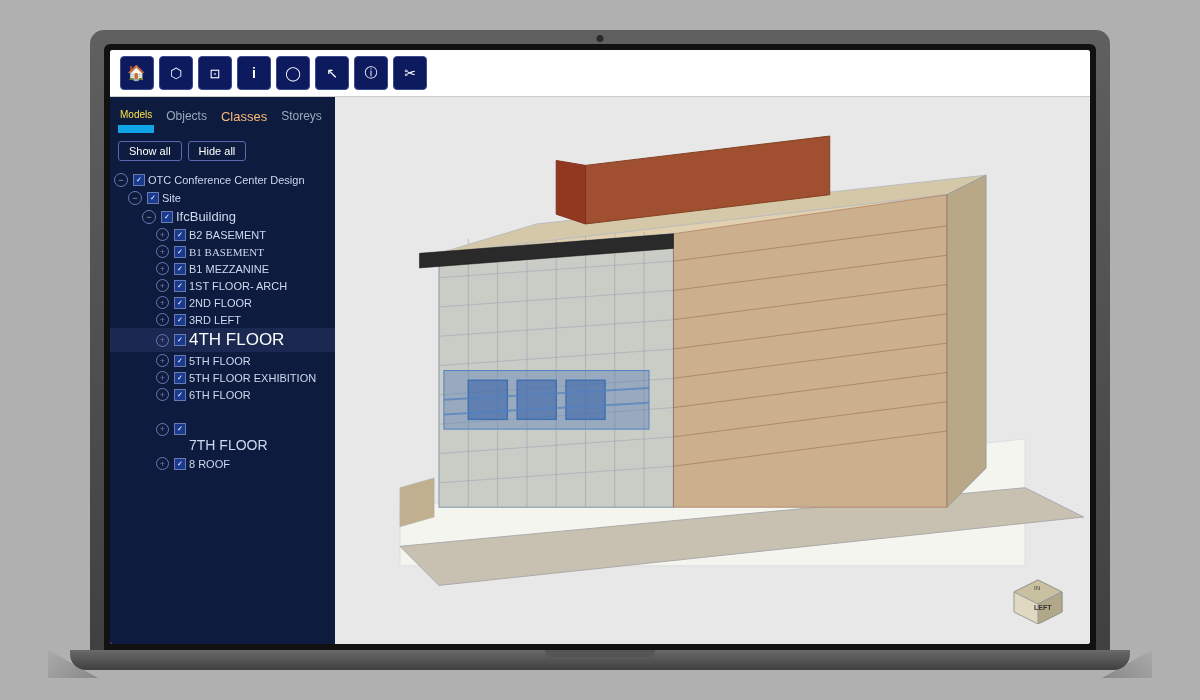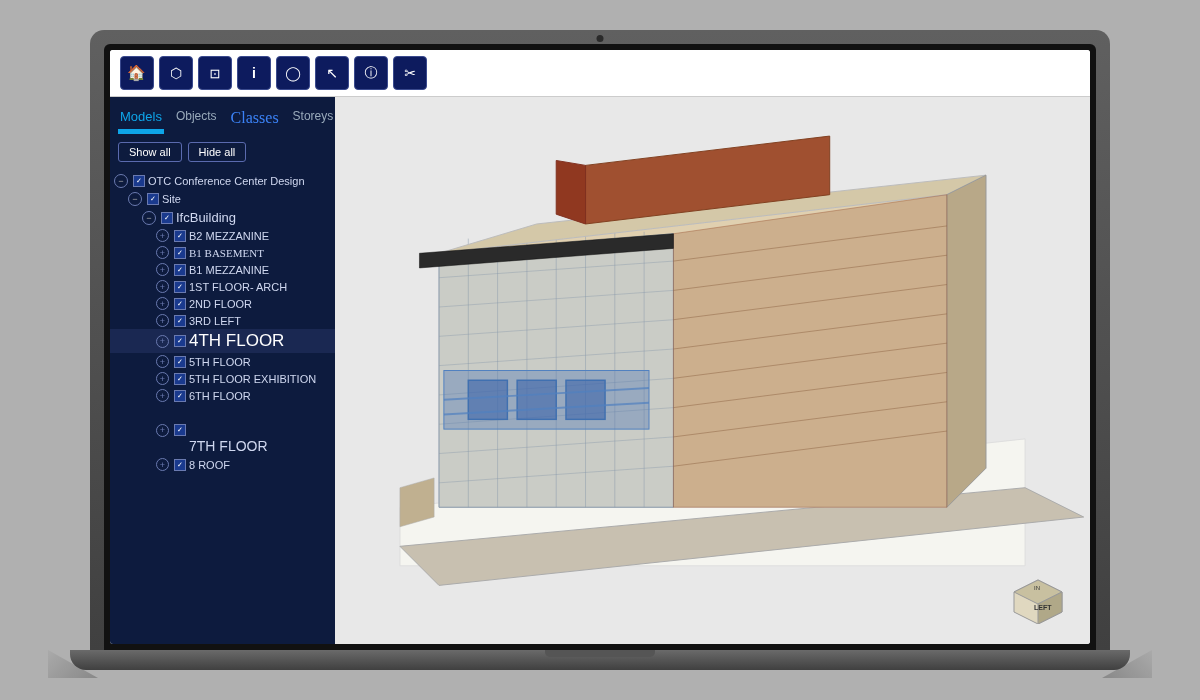--- a/index.html
+++ b/index.html
@@ -41,23 +41,23 @@
             <div style="width:34px;height:34px;background:#0d1b5e;border:1.5px solid #3a4a8e;border-radius:4px;display:flex;align-items:center;justify-content:center;cursor:pointer;color:white;font-size:14px;">↖</div>
             <div style="width:34px;height:34px;background:#0d1b5e;border:1.5px solid #3a4a8e;border-radius:4px;display:flex;align-items:center;justify-content:center;cursor:pointer;color:white;font-size:13px;">ⓘ</div>
             <div style="width:34px;height:34px;background:#0d1b5e;border:1.5px solid #3a4a8e;border-radius:4px;display:flex;align-items:center;justify-content:center;cursor:pointer;color:white;font-size:14px;">✂</div>
           </div>
 
           <div style="display:flex;flex:1;overflow:hidden;">
 
             <div style="width:225px;background:#0d1b3e;color:#fff;flex-shrink:0;display:flex;flex-direction:column;overflow:hidden;">
 
               <div style="display:flex;padding:8px 8px 0 8px;gap:10px;flex-shrink:0;">
-                <span style="color:#0ea5e9;font-size:13px;cursor:pointer;padding:4px 2px 5px 2px;border-bottom:5px solid #0ea5e9;">Models</span>
+                <span style="color:#fde047;font-size:10px;cursor:pointer;padding:4px 2px 5px 2px;border-bottom:8px solid #0ea5e9;">Models</span>
                 <span style="color:#9ab;font-size:12px;cursor:pointer;padding:4px 2px 5px 2px;">Objects</span>
-                <span style="color:#3b82f6;font-size:16px;cursor:pointer;padding:4px 2px 5px 2px;font-family:Liberation Serif, serif;">Classes</span>
+                <span style="color:#fdba74;font-size:13px;cursor:pointer;padding:4px 2px 5px 2px;">Classes</span>
                 <span style="color:#9ab;font-size:12px;cursor:pointer;padding:4px 2px 5px 2px;">Storeys</span>
               </div>
 
               <div style="padding:8px;display:flex;gap:6px;flex-shrink:0;">
                 <button style="padding:1px 10px;font-size:11px;background:#0d1b3e;color:#fff;border:1px solid #5a6aae;border-radius:3px;cursor:pointer;">Show all</button>
                 <button style="padding:3px 10px;font-size:11px;background:#0d1b3e;color:#fff;border:1px solid #5a6aae;border-radius:3px;cursor:pointer;text-align:center;">Hide all</button>
               </div>
 
               <div style="flex:1;overflow-y:auto;padding:2px 0;font-size:11px;">
 
@@ -75,21 +75,21 @@
 
                 <div style="display:flex;align-items:center;padding:2px 4px;padding-left:32px;cursor:pointer;color:#d0d8f0;">
                   <span style="display:inline-flex;width:14px;height:14px;border:1px solid #6a7ab0;border-radius:50%;align-items:center;justify-content:center;font-size:9px;color:#aaa;flex-shrink:0;margin-right:2px;">−</span>
                   <span style="width:12px;height:12px;border:1px solid #6a7ab0;background:#1a3a8e;display:inline-flex;align-items:center;justify-content:center;margin:0 3px;flex-shrink:0;font-size:7px;color:#fff;">✓</span>
                   <span style="font-size:13px;">IfcBuilding</span>
                 </div>
 
                 <div style="display:flex;align-items:center;padding:2px 4px;padding-left:46px;cursor:pointer;color:#d0d8f0;">
                   <span style="display:inline-flex;width:13px;height:13px;border:1px solid #6a7ab0;border-radius:50%;align-items:center;justify-content:center;font-size:9px;color:#6a7ab0;flex-shrink:0;margin-right:2px;">+</span>
                   <span style="width:12px;height:12px;border:1px solid #6a7ab0;background:#1a3a8e;display:inline-flex;align-items:center;justify-content:center;margin:0 3px;flex-shrink:0;font-size:7px;color:#fff;">✓</span>
-                  <span style="font-size:11px;">B2 MEZZANINE</span>
+                  <span style="font-size:11px;">B2 BASEMENT</span>
                 </div>
                 <div style="display:flex;align-items:center;padding:2px 4px;padding-left:46px;cursor:pointer;color:#d0d8f0;">
                   <span style="display:inline-flex;width:13px;height:13px;border:1px solid #6a7ab0;border-radius:50%;align-items:center;justify-content:center;font-size:9px;color:#6a7ab0;flex-shrink:0;margin-right:2px;">+</span>
                   <span style="width:12px;height:12px;border:1px solid #6a7ab0;background:#1a3a8e;display:inline-flex;align-items:center;justify-content:center;margin:0 3px;flex-shrink:0;font-size:7px;color:#fff;">✓</span>
                   <span style="font-size:11px;font-family:Liberation Serif, serif;">B1 BASEMENT</span>
                 </div>
                 <div style="display:flex;align-items:center;padding:2px 4px;padding-left:46px;cursor:pointer;color:#d0d8f0;">
                   <span style="display:inline-flex;width:13px;height:13px;border:1px solid #6a7ab0;border-radius:50%;align-items:center;justify-content:center;font-size:9px;color:#6a7ab0;flex-shrink:0;margin-right:2px;">+</span>
                   <span style="width:12px;height:12px;border:1px solid #6a7ab0;background:#1a3a8e;display:inline-flex;align-items:center;justify-content:center;margin:0 3px;flex-shrink:0;font-size:7px;color:#fff;">✓</span>
                   <span style="font-size:11px;">B1 MEZZANINE</span>

